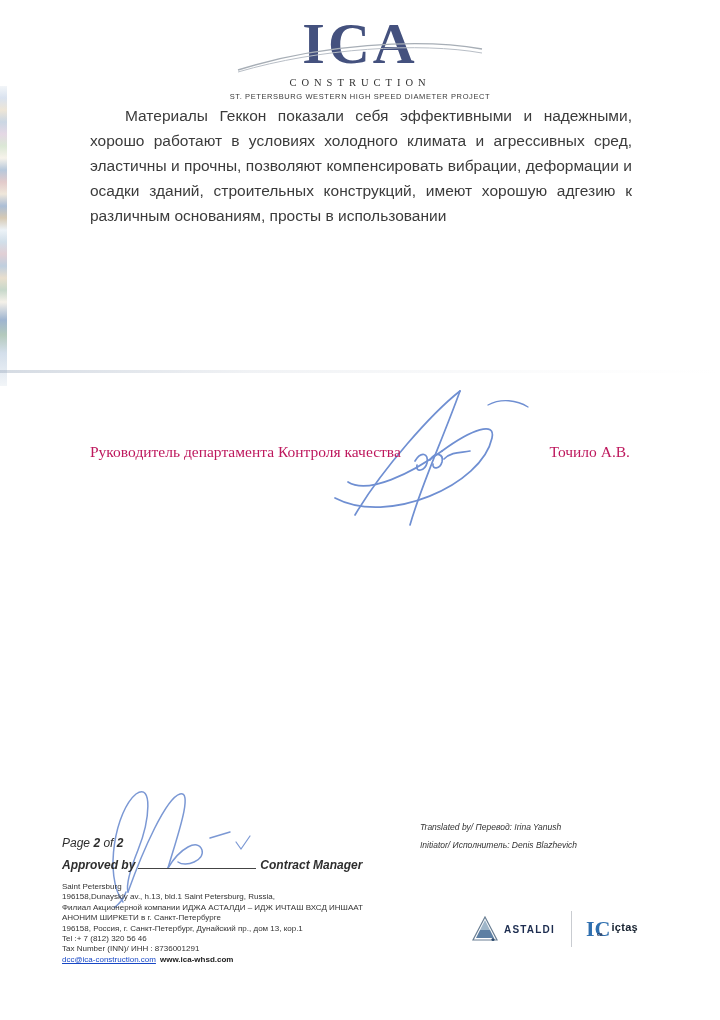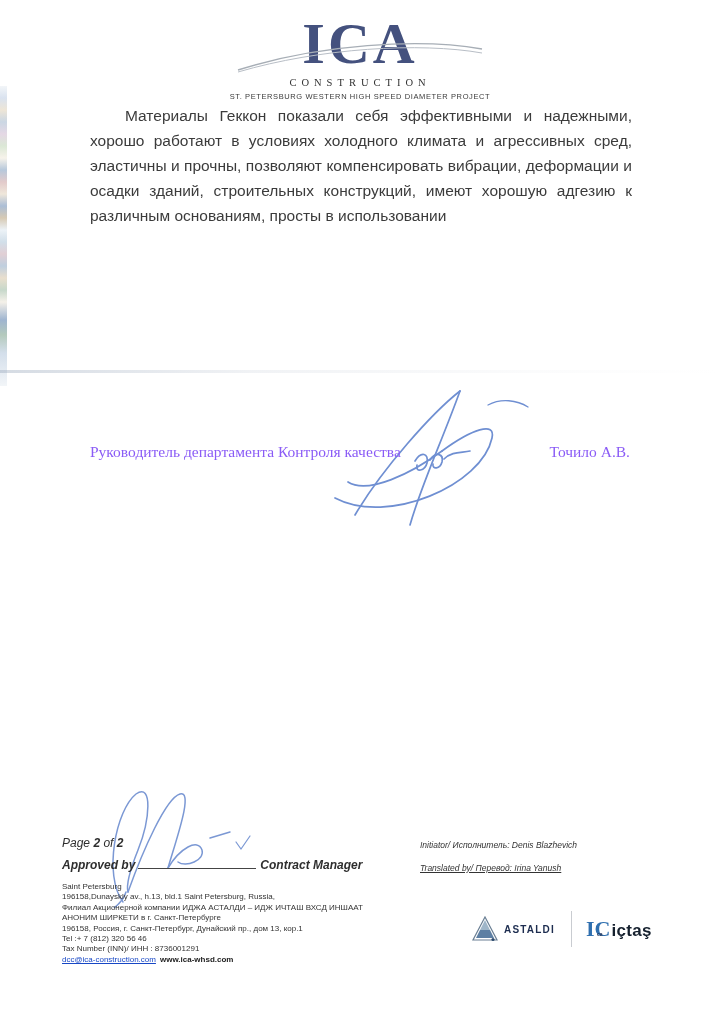--- a/index.html
+++ b/index.html
@@ -34,45 +34,45 @@
   }
   .logo-tagline{font-size:7.5px;letter-spacing:.6px;color:#3a3a3a;margin-top:4px;}
   
   .doc-body{position:absolute;left:90px;top:103px;width:542px;font-size:15.5px;line-height:25px;text-align:justify;}
   .doc-body p{margin:0;}
   .doc-body p.indent{text-indent:35px;}
   .doc-body p + p{margin-top:15px;}
   
   .sign-row{
     position:absolute;left:90px;top:443px;width:540px;display:flex;justify-content:space-between;
-    font-family:"Liberation Serif",serif;font-size:15.5px;color:#8b5cf6;
+    font-family:"Liberation Serif",serif;font-size:15.5px;color:#be185d;
   }
   .ink{position:absolute;pointer-events:none;}
   
   .f-left{position:absolute;left:62px;font-size:12px;color:#2e2e2e;}
   .page-line{top:836px;font-style:italic;}
   .page-line b{font-style:italic;}
   .approved-line{top:858px;font-weight:bold;font-style:italic;}
   .approved-underline{display:inline-block;width:118px;border-bottom:1px solid #444;height:8px;margin:0 4px 0 3px;}
   .address{top:882px;font-size:8px;line-height:10.4px;font-style:normal;color:#333;width:330px;}
   .address .line{display:block;}
   .email-link{color:#1747c6;text-decoration:underline;}
   .website{font-weight:bold;color:#222;margin-left:4px;}
   .f-right{position:absolute;left:420px;font-size:8.5px;font-style:italic;color:#333;}
   .initiator-line{top:840px;}
-  .translated-line{top:863px;text-decoration:underline;}
+  .translated-line{top:822px;}
   
   .brands{position:absolute;left:472px;top:906px;width:190px;height:46px;display:flex;align-items:center;}
   .astaldi{display:flex;align-items:center;}
   .astaldi-name{font-size:10px;font-weight:bold;letter-spacing:1.2px;color:#1d2d50;margin-left:6px;}
   .brand-divider{width:1px;height:36px;background:#c9ccd1;margin:0 14px 0 16px;}
   .ictas{display:flex;align-items:flex-start;}
   .ic-big{font-family:"Liberation Serif",serif;font-size:22px;line-height:22px;font-weight:bold;color:#2f6faf;position:relative;}
   .ic-sub{position:absolute;left:11px;bottom:-5px;font-size:5px;letter-spacing:0;color:#1d2d50;font-family:"Liberation Sans",sans-serif;font-weight:bold;}
-  .ictas-name{font-size:17px;font-weight:bold;color:#15202e;margin-left:1px;margin-top:3px;letter-spacing:.3px;}
+  .ictas-name{font-size:11px;font-weight:bold;color:#15202e;margin-left:1px;margin-top:3px;letter-spacing:.3px;}
 </style>
 </head>
 <body>
 
 <div class="page">
 
   <div class="edge-noise"></div>
   <div class="scan-line"></div>
 
   <div class="logo">

